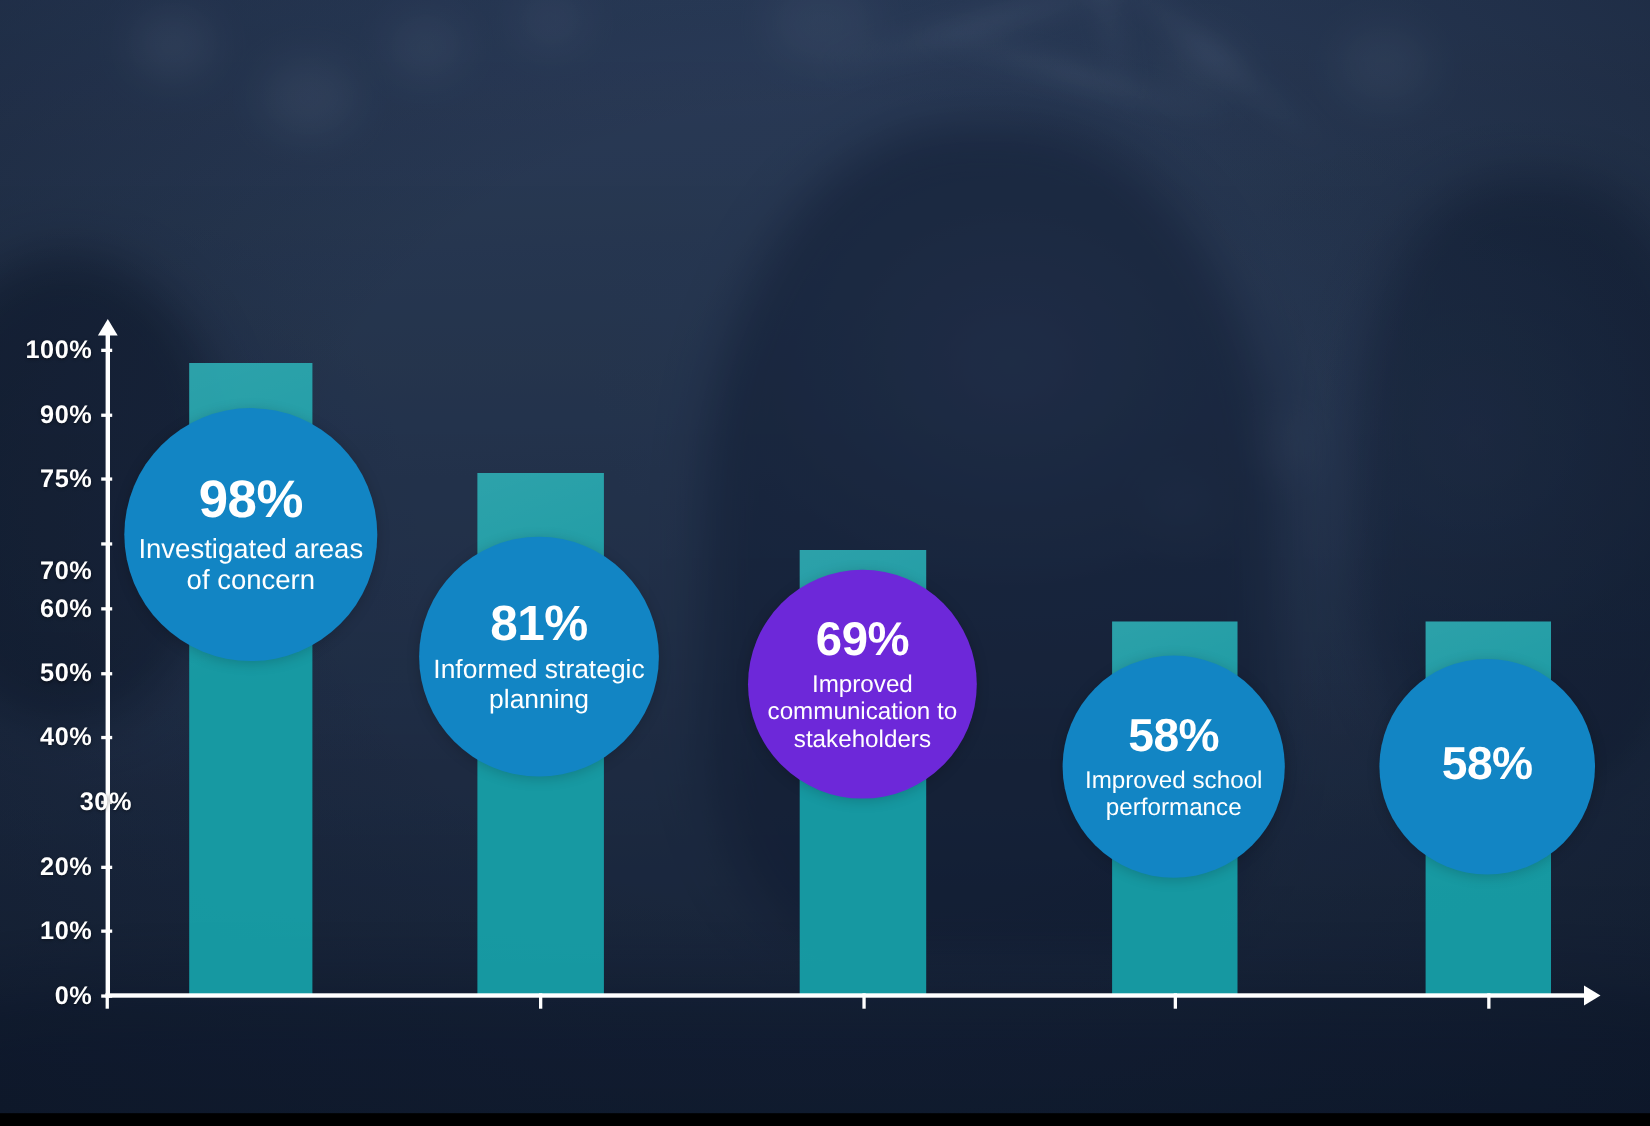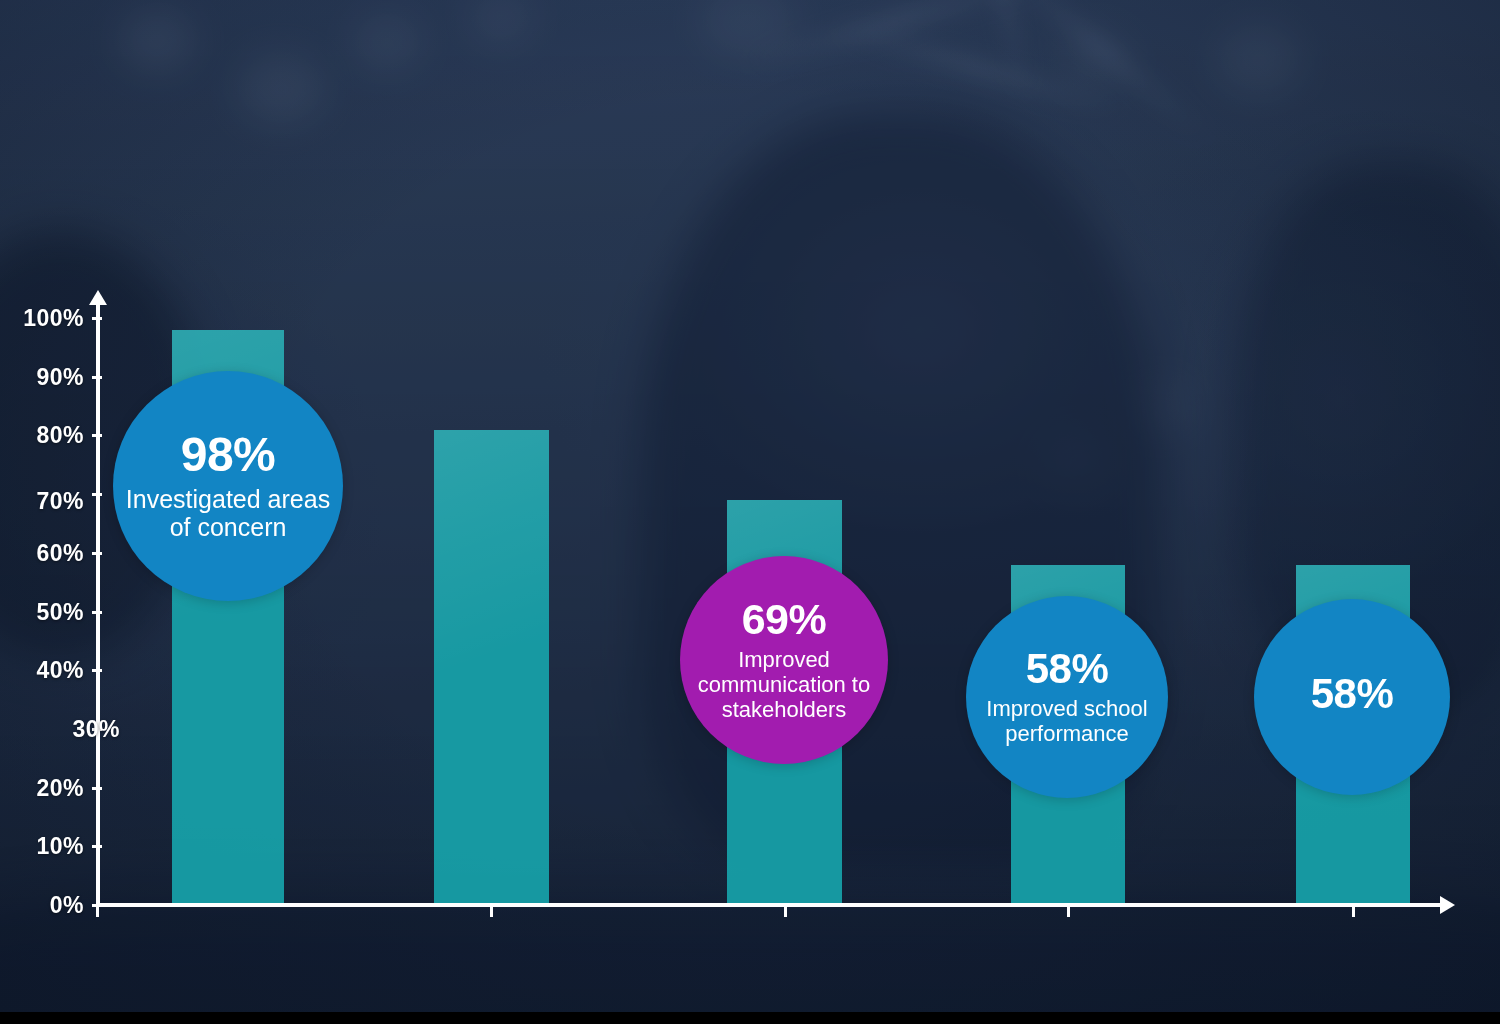--- a/index.html
+++ b/index.html
@@ -220,23 +220,23 @@
 
     <div class="axis-line axis-h" style="left:96px; top:903px; width:1348px;"></div>
     <div class="axis-arrow arrow-right" style="left:1440px; top:896px;"></div>
 
     <div id="yaxis-group">
         <div class="tick-y" style="left: 92px; top: 317px;"></div>
         <div class="ylabel" style="left: 0px; width: 84px; top: 318px;">100%</div>
         <div class="tick-y" style="left: 92px; top: 375.7px;"></div>
         <div class="ylabel" style="left: 0px; width: 84px; top: 376.7px;">90%</div>
         <div class="tick-y" style="left: 92px; top: 434.4px;"></div>
-        <div class="ylabel" style="left: 0px; width: 84px; top: 435.4px;">80%</div>
+        <div class="ylabel" style="left: 0px; width: 84px; top: 435.4px;">75%</div>
         <div class="tick-y" style="left: 92px; top: 493.1px;"></div>
-        <div class="ylabel" style="left: 0px; width: 84px; top: 501px; text-align: right;">70%</div>
+        <div class="ylabel" style="left: 0px; width: 84px; top: 519px; text-align: right;">70%</div>
         <div class="tick-y" style="left: 92px; top: 551.8px;"></div>
         <div class="ylabel" style="left: 0px; width: 84px; top: 552.8px;">60%</div>
         <div class="tick-y" style="left: 92px; top: 610.5px;"></div>
         <div class="ylabel" style="left: 0px; width: 84px; top: 611.5px;">50%</div>
         <div class="tick-y" style="left: 92px; top: 669.2px;"></div>
         <div class="ylabel" style="left: 0px; width: 84px; top: 670.2px;">40%</div>
         <div class="tick-y" style="left: 92px; top: 727.9px;"></div>
         <div class="ylabel" style="left: 0px; width: 84px; top: 728.9px; padding-left: 36px;">30%</div>
         <div class="tick-y" style="left: 92px; top: 786.6px;"></div>
         <div class="ylabel" style="left: 0px; width: 84px; top: 787.6px;">20%</div>
@@ -249,21 +249,25 @@
     <div class="tick-x" style="left:96px;   top:903px;"></div>
     <div class="tick-x" style="left:490px;  top:903px;"></div>
     <div class="tick-x" style="left:784px;  top:903px;"></div>
     <div class="tick-x" style="left:1067px; top:903px;"></div>
     <div class="tick-x" style="left:1352px; top:903px;"></div>
 
     <div class="bubble" id="bub0" style="left: 113px; top: 371px; width: 230px; height: 230px; background: rgb(18, 133, 196);">
       <div class="pct" style="font-size: 48px;">98%</div>
       <div class="lbl" style="font-size: 25px;">Investigated areas of concern</div>
     </div>
-    <div class="bubble" id="bub2" style="left: 680px; top: 556px; width: 208px; height: 208px; background: #a21caf; align-items: center;">
+    <div class="bubble" id="bub1" style="left: 381px; top: 488px; width: 218px; height: 218px; background: rgb(18, 133, 196);">
+      <div class="pct" style="font-size: 45px;">81%</div>
+      <div class="lbl" style="font-size: 24px;">Informed strategic planning</div>
+    </div>
+    <div class="bubble" id="bub2" style="left: 680px; top: 518px; width: 208px; height: 208px; background: #6d28d9; align-items: center;">
       <div class="pct" style="font-size: 43px;">69%</div>
       <div class="lbl" style="font-size: 22px;">Improved communication to stakeholders</div>
     </div>
     <div class="bubble" id="bub3" style="left: 966px; top: 596px; width: 202px; height: 202px; background: rgb(18, 133, 196);">
       <div class="pct" style="font-size: 42px;">58%</div>
       <div class="lbl" style="font-size: 22px;">Improved school performance</div>
     </div>
     <div class="bubble" id="bub4" style="left: 1254px; top: 599px; width: 196px; height: 196px; background: rgb(18, 133, 196);">
       <div class="pct" style="font-size: 42px;">58%</div>
     </div>

